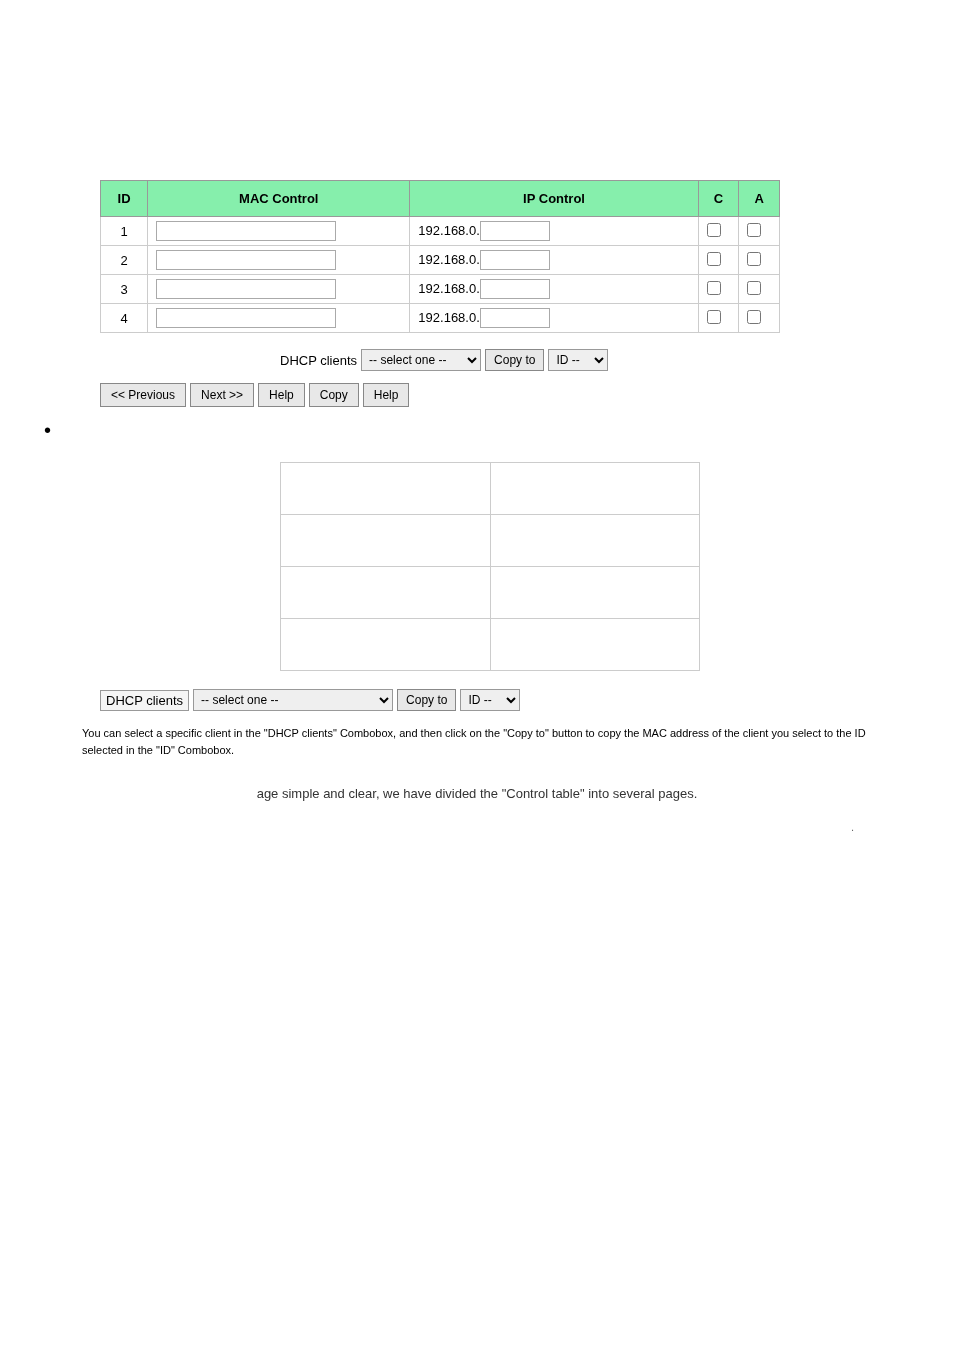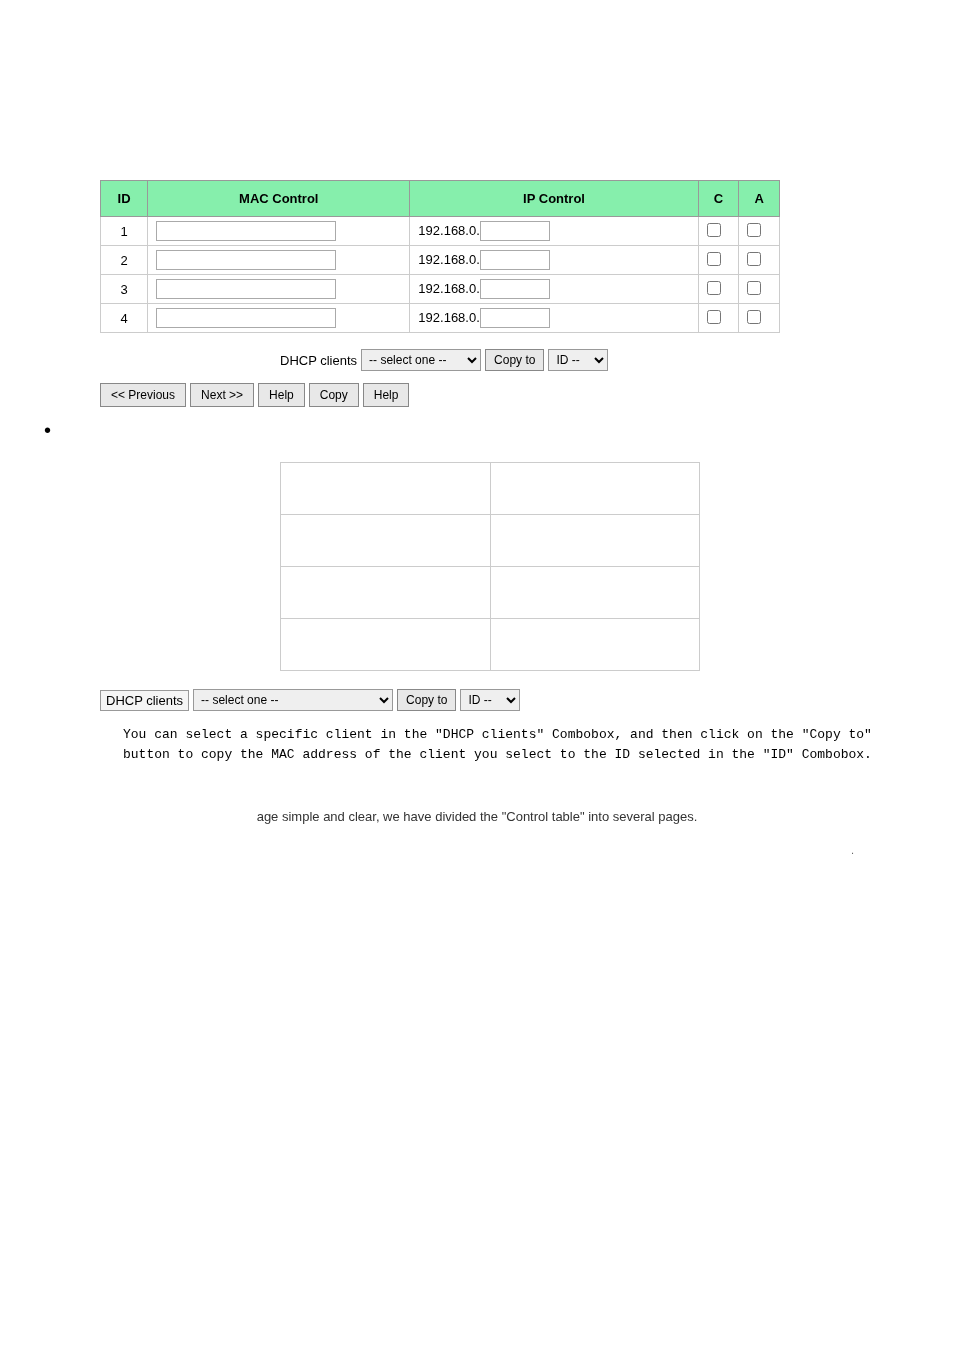--- a/index.html
+++ b/index.html
@@ -178,30 +178,29 @@
       font-size: 12px;
       height: 22px;
       border: 1px solid #999;
       padding: 1px 3px;
       width: 60px;
     }
 
     
     .description {
       margin-top: 14px;
-      margin-left: 83px;
-      font-size: 13px;
+      margin-left: 42px;
+      font-size: 11px;
       line-height: 1.5;
       max-width: 820px;
-      font-family: Liberation Mono, monospace;
     }
 
     
     .bottom-text {
-      margin-top: 45px;
+      margin-top: 28px;
       text-align: center;
       font-size: 13px;
       color: #333;
     }
     .bottom-dot {
       margin-top: 20px;
       text-align: right;
       margin-right: 60px;
       font-size: 11px;
       color: #666;

